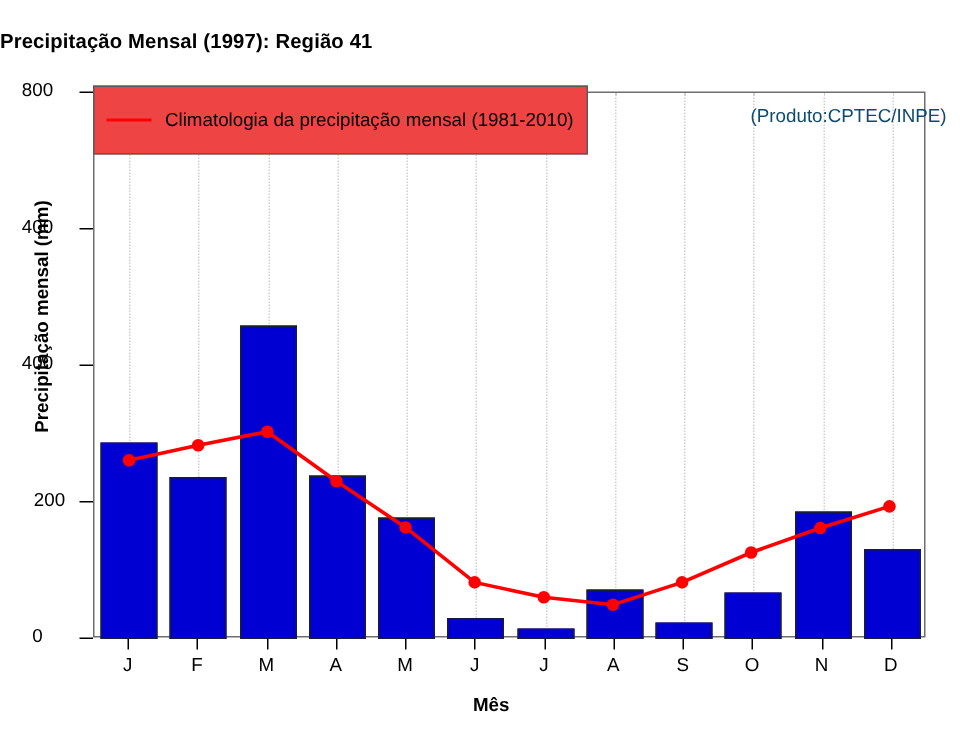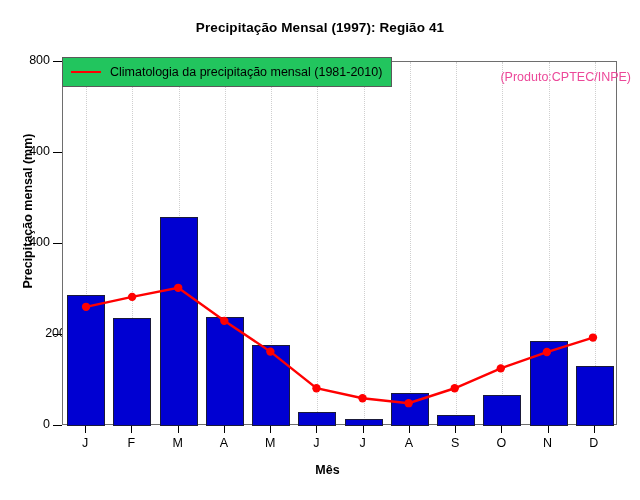--- a/index.html
+++ b/index.html
@@ -19,21 +19,21 @@
     position: absolute;
     left: 0; top: 0;
     width: 640px;
     height: 500px;
   }
   #chart-title {
     position: absolute;
     left: 0;
     top: 20px;
     width: 640px;
-    text-align: center;
+    text-align: left;
     font-size: 13.5px;
     font-weight: bold;
     letter-spacing: 0.1px;
   }
   
   #plot-area {
     position: absolute;
     left: 62px;
     top: 61px;
     width: 555px;
@@ -66,21 +66,21 @@
     left: 0; top: 0;
     width: 100%;
     height: 100%;
     overflow: visible;
   }
   
   .ytick-label {
     position: absolute;
     right: 0;
     width: 38px;
-    text-align: right;
+    text-align: center;
     font-size: 12.5px;
     line-height: 12px;
   }
   .ytick-mark {
     position: absolute;
     left: 53px;
     width: 9px;
     height: 0;
     border-top: 1px solid #000000;
   }
@@ -116,24 +116,24 @@
     width: 555px;
     text-align: center;
     font-size: 12.5px;
     font-weight: bold;
   }
   
   #legend {
     position: absolute;
     left: 62px;
     top: 57px;
-    height: 30px;
+    height: 46px;
     box-sizing: border-box;
     border: 1px solid #5a5a5a;
-    background: #22c55e;
+    background: #ef4444;
     display: flex;
     align-items: center;
     padding: 0 9px 0 8px;
     z-index: 5;
     text-align: center;
   }
   #legend-swatch {
     width: 30px;
     height: 0;
     border-top: 2px solid #ff0000;
@@ -142,21 +142,21 @@
   }
   #legend-label {
     font-size: 12.5px;
     white-space: nowrap;
   }
   #product-note {
     position: absolute;
     right: 9px;
     top: 70px;
     font-size: 12.5px;
-    color: #ec4899;
+    color: #0c4a6e;
     z-index: 4;
   }
 </style>
 </head>
 <body>
 
 <div id="figure">
 
   <div id="chart-title">Precipitação Mensal (1997): Região 41</div>
 

